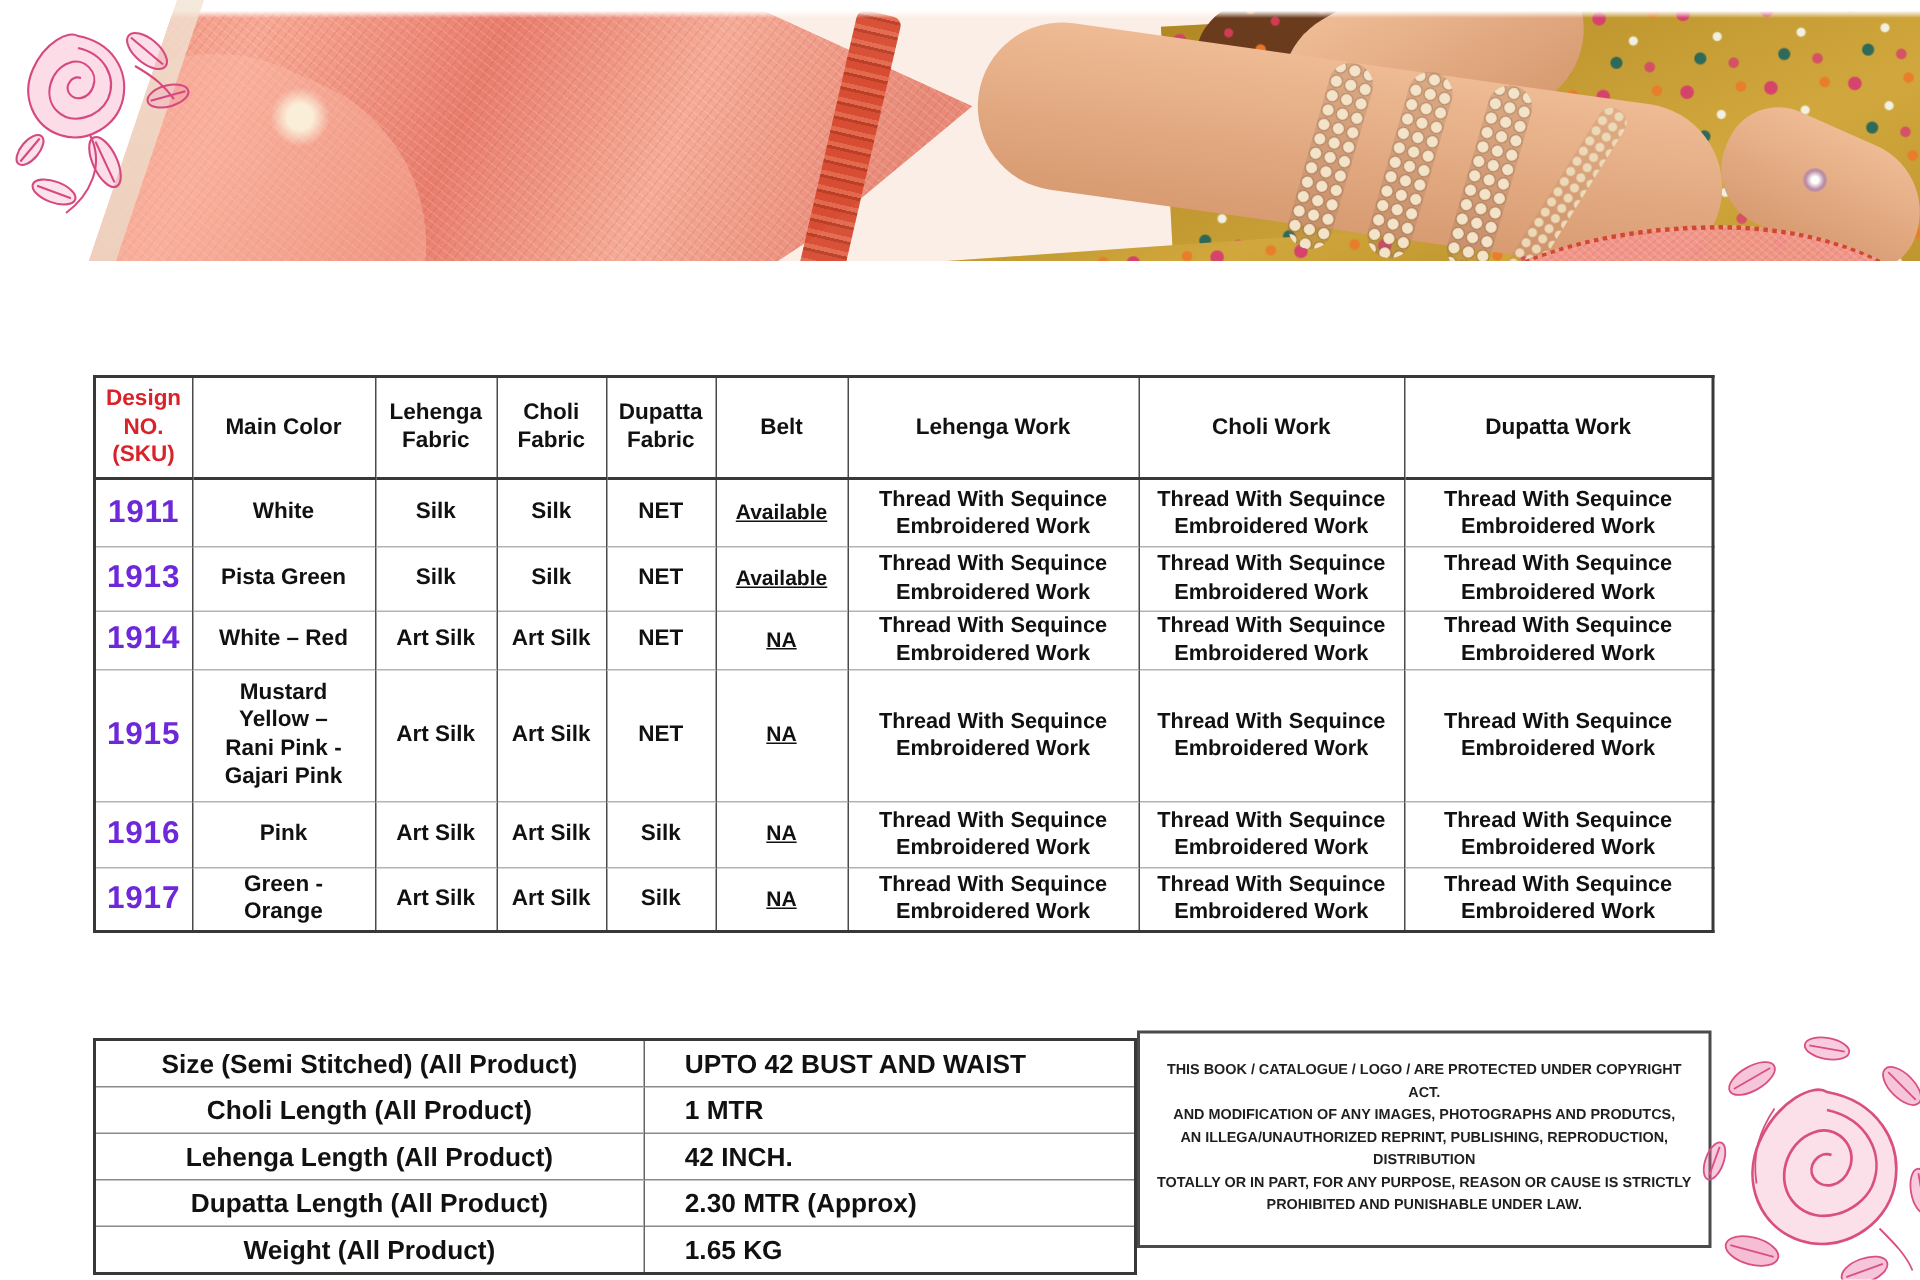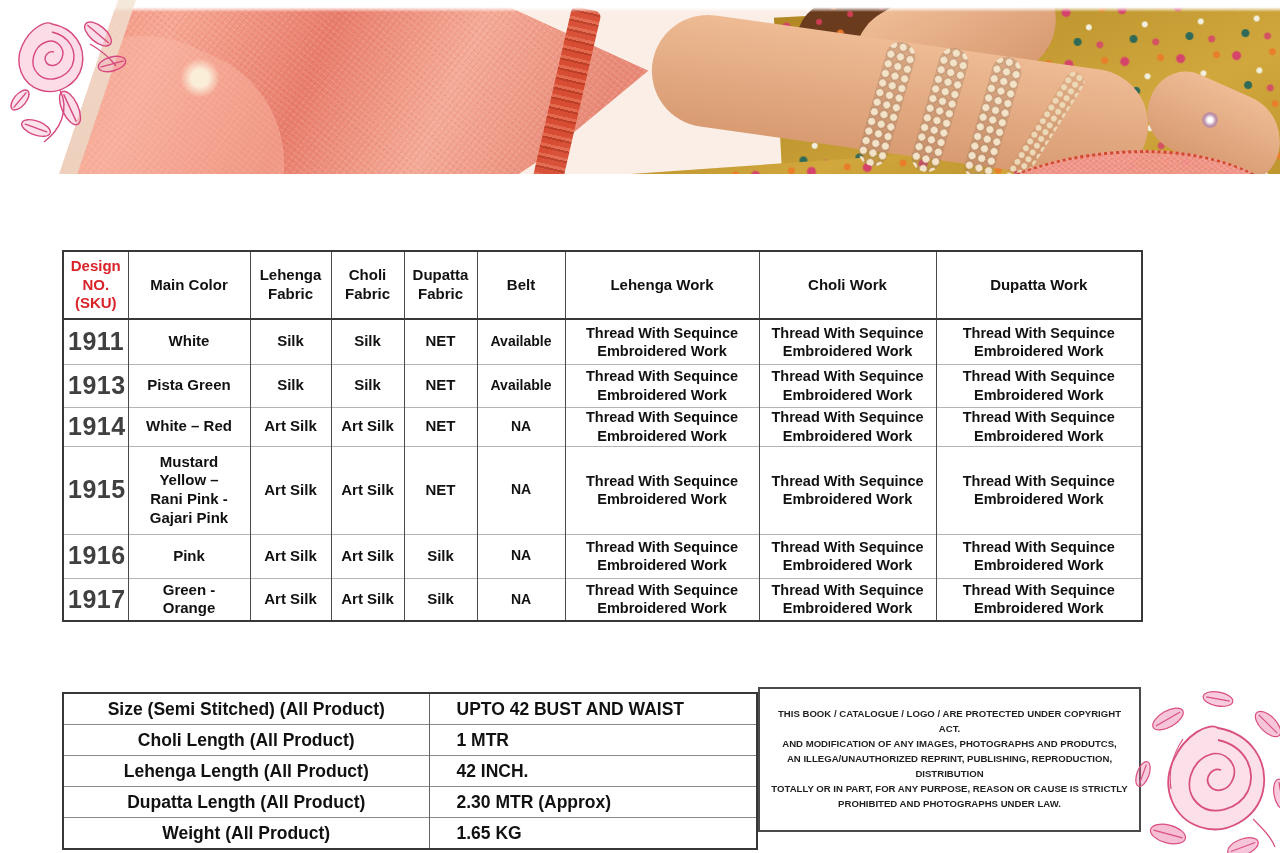--- a/index.html
+++ b/index.html
@@ -81,23 +81,23 @@
   .logo .glyph{font-family:"DejaVu Serif",serif;font-size:40px;line-height:0.9;color:#f15a24;font-weight:bold;}
   .logo .brand-text{font-family:"DejaVu Serif",serif;font-size:33px;line-height:1.1;color:#2f1f10;letter-spacing:1px;}
   
   .main-table{position:absolute;left:62px;top:250px;width:1079px;border-collapse:collapse;table-layout:fixed;
     background:#fff;border:2px solid #383838;}
   .main-table th,.main-table td{border-left:1px solid #4a4a4a;padding:0 4px;text-align:center;vertical-align:middle;
     font-weight:bold;color:#111;overflow:hidden;}
   .main-table th{font-size:15px;line-height:1.25;border-bottom:2px solid #383838;}
   .main-table td{font-size:15px;border-top:1px solid #b3b3b3;line-height:1.25;}
   .main-table .hdr-red{color:#d9232a;}
-  .main-table td.sku{font-size:25px;color:#404040;letter-spacing:0.5px;}
+  .main-table td.sku{font-size:21px;color:#6d28d9;letter-spacing:0.5px;}
   .main-table td.color-cell{padding:0 17px;}
-  .main-table td.belt-cell{font-size:14px;}
+  .main-table td.belt-cell{font-size:14px;text-decoration:underline;}
   .main-table td.work-cell{font-size:14.5px;margin-left:13px;}
   tr.hh{height:68px;} tr.h45{height:45px;} tr.h68{height:68px;} tr.h43{height:43px;}
   tr.h39{height:39px;} tr.h88{height:88px;} tr.h44{height:44px;}
   
   .spec-table{position:absolute;left:62px;top:692px;width:694px;border-collapse:collapse;table-layout:fixed;
     border:2px solid #383838;background:#fff;}
   .spec-table td{height:28px;font-weight:bold;font-size:17.5px;color:#111;border-top:1px solid #8a8a8a;}
   .spec-table td.spec-label{text-align:center;border-right:1px solid #666;}
   .spec-table td.spec-value{text-align:left;padding-left:27px;}
   
@@ -297,21 +297,21 @@
     <td class="spec-value">1.65 KG</td>
   </tr>
 </tbody>
   </table>
 
 <div class="copyright-box">
   <div>THIS BOOK / CATALOGUE / LOGO / ARE PROTECTED UNDER COPYRIGHT ACT.</div>
   <div>AND MODIFICATION OF ANY IMAGES, PHOTOGRAPHS AND PRODUTCS,</div>
   <div>AN ILLEGA/UNAUTHORIZED REPRINT, PUBLISHING, REPRODUCTION, DISTRIBUTION</div>
   <div>TOTALLY OR IN PART, FOR ANY PURPOSE, REASON OR CAUSE IS STRICTLY</div>
-  <div>PROHIBITED AND PHOTOGRAPHS UNDER LAW.</div>
+  <div>PROHIBITED AND PUNISHABLE UNDER LAW.</div>
 </div>
 
 <svg class="rose-svg rose-br" width="165" height="180" viewBox="0 0 165 180" style="position:absolute;right:-8px;bottom:-6px;">
   <g stroke="#d94f80" fill="none" stroke-width="1.2">
     <g transform="translate(95,100) scale(1.5)">
       <path fill="rgba(242,140,175,0.28)" d="M0,-34 C22,-30 34,-12 30,8 C26,26 6,38 -12,32 C-30,26 -38,6 -30,-12 C-22,-30 -6,-38 0,-34 Z"></path>
       <path d="M0,-26 C18,-22 26,-6 20,8 C14,20 -4,26 -14,16 C-24,6 -18,-12 -6,-16 C4,-20 14,-10 10,0 C7,8 -2,10 -6,4 C-9,-1 -4,-8 2,-6"></path>
     </g>
     <g transform="translate(45,40) rotate(-30)">
         <ellipse rx="17" ry="8" fill="rgba(235,110,160,0.4)"></ellipse>

